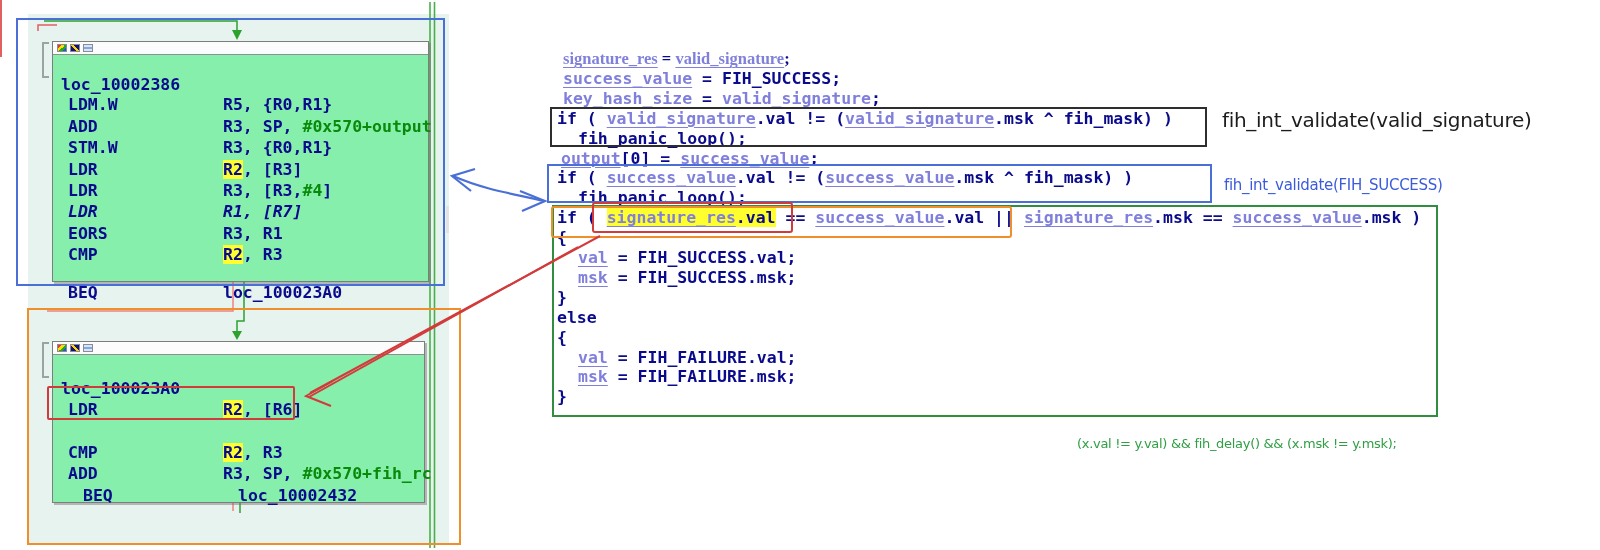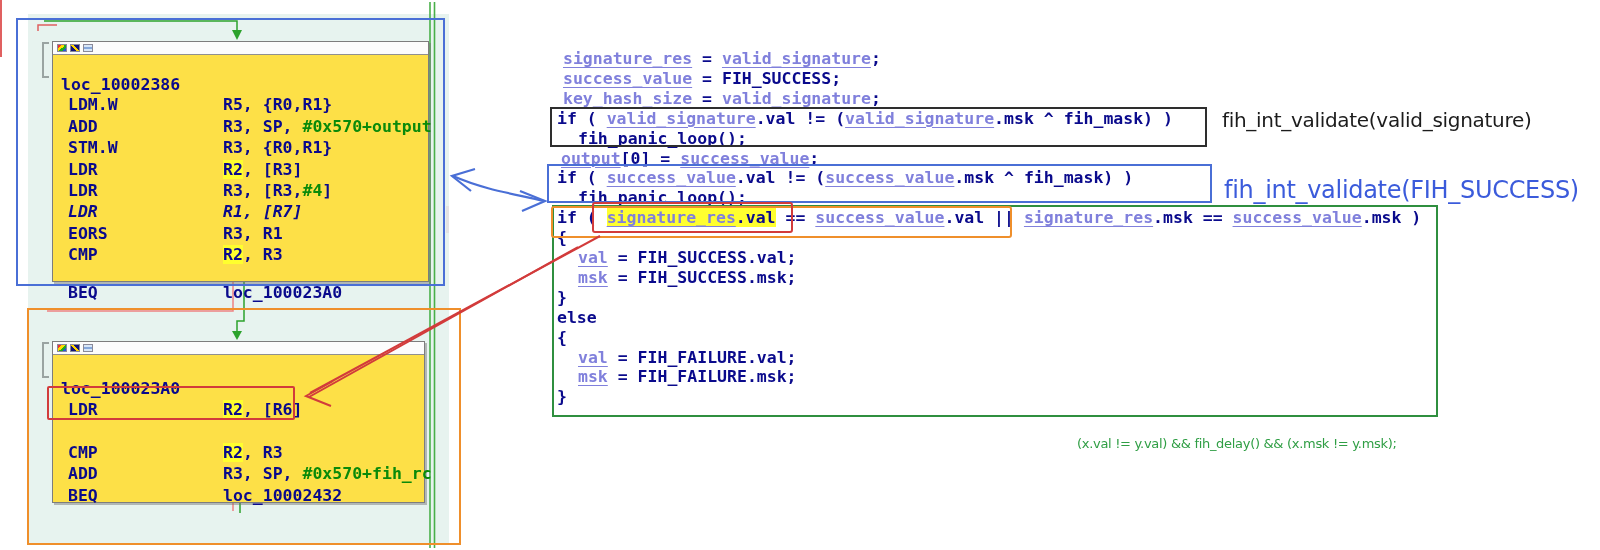--- a/index.html
+++ b/index.html
@@ -2,21 +2,21 @@
 <html><head>
 <meta charset="utf-8">
 <style>
   html,body{margin:0;padding:0;background:#fff;}
   .canvas{position:relative;width:1600px;height:550px;background:#ffffff;overflow:hidden;
           font-family:"DejaVu Sans Mono",monospace;}
 
   
   .ida-pane{position:absolute;left:28px;top:14px;width:421px;height:531px;
             background:#e7f3ef;border-right:1px solid #c3cfca;}
-  .gnode{position:absolute;background:#fde047;border:1px solid #7d7d7d;
+  .gnode{position:absolute;background:#86efac;border:1px solid #7d7d7d;
          box-shadow:2px 2px 0 rgba(110,110,110,.45);}
   .tbar{position:absolute;left:0;top:0;right:0;height:13px;background:#fcfcfc;
         border-bottom:1px solid #909090;display:flex;gap:3px;padding:2px 0 0 4px;box-sizing:border-box;}
   .ticon{width:10px;height:8px;border:1px solid #8a8a9a;box-sizing:border-box;}
   .ti1{background:linear-gradient(135deg,#e33 0 25%,#fd0 25% 50%,#2a2 50% 75%,#25d 75% 100%);}
   .ti2{background:linear-gradient(45deg,#141478 40%,#ffd400 40% 62%,#141478 62%);}
   .ti3{background:repeating-linear-gradient(0deg,#d7e6f7 0 2px,#86a8dc 2px 4px);}
   .lbrk{position:absolute;width:5px;height:32px;border-left:2px solid #9aa4a2;
         border-top:2px solid #9aa4a2;border-bottom:2px solid #9aa4a2;}
   .dline{position:absolute;left:0;white-space:pre;font-weight:bold;font-size:16.5px;line-height:18px;color:#0a0a8c;}
@@ -42,21 +42,21 @@
   .box-black2 {left:550px;top:107px;width:657px;height:40px; border:2px solid #2e2e2e;}
   .box-blue2  {left:547px;top:164px;width:665px;height:39px; border:2px solid #4a6fd6;}
   .box-green2 {left:552px;top:205px;width:886px;height:212px;border:2px solid #2f8f3f;}
   .box-orange2{left:551px;top:206px;width:461px;height:32px; border:2px solid #ef8f2b;border-radius:3px;}
   .box-red2   {left:592px;top:202px;width:201px;height:31px; border:2px solid #d23b3b;border-radius:3px;}
 
   
   .note{position:absolute;font-family:"DejaVu Sans",sans-serif;
         white-space:pre;letter-spacing:-0.3px;}
   .note-black{left:1222px;top:108px;font-size:20px;color:#1c1c1c;}
-  .note-blue {left:1224px;top:176px;font-size:24px;color:#3b5bdb;}
+  .note-blue {left:1224px;top:176px;font-size:15px;color:#3b5bdb;}
   .note-green{left:1077px;top:436px;font-size:13px;color:#2f9e44;}
 
   svg{position:absolute;left:0;top:0;pointer-events:none;}
 </style>
 </head>
 <body>
 
 <div class="canvas">
 
   <div class="ida-pane"></div>
@@ -98,26 +98,26 @@
   <div class="gnode" id="node2" style="left:52px;top:341px;width:371px;height:160px;">
     <div class="tbar">
       <div class="ticon ti1"></div>
       <div class="ticon ti2"></div>
       <div class="ticon ti3"></div>
     </div>
     <div class="dlabel" style="top:37px;">loc_100023A0</div>
   <div class="dline" style="top: 58.5px;"><span class="mn">LDR</span><span class="tk-y">R2</span><span class="tk-n">, [R6]</span></div>
       <div class="dline" style="top: 101.5px;"><span class="mn">CMP</span><span class="tk-y">R2</span><span class="tk-n">, R3</span></div>
       <div class="dline" style="top: 123px;"><span class="mn">ADD</span><span class="tk-n">R3, SP, </span><span class="tk-g">#0x570+fih_rc</span></div>
-      <div class="dline" style="top: 144.5px;"><span class="mn">BEQ</span><span class="tk-n">loc_10002432</span></div>
+      <div class="dline" style="top: 144.5px; margin-left: 15px;"><span class="mn">BEQ</span><span class="tk-n">loc_10002432</span></div>
     </div>
 
   <div class="hl-band"></div>
   <div class="code-pane" id="codePane">
-      <div class="code-line" style="left: 114px; top: 50px;"><span class="tk-v">signature_res</span><span class="tk-n"> = </span><span class="tk-v">valid_signature</span><span class="tk-n">;</span></div>
+      <div class="code-line" style="left: 114px; top: 50px; font-family: Liberation Serif, serif;"><span class="tk-v">signature_res</span><span class="tk-n"> = </span><span class="tk-v">valid_signature</span><span class="tk-n">;</span></div>
       <div class="code-line" style="left: 114px; top: 69.9px;"><span class="tk-v">success_value</span><span class="tk-n"> = FIH_SUCCESS;</span></div>
       <div class="code-line" style="left: 108px; top: 109.7px;"><span class="tk-n">if ( </span><span class="tk-v">valid_signature</span><span class="tk-n">.val != (</span><span class="tk-v">valid_signature</span><span class="tk-n">.msk ^ fih_mask) )</span></div>
       <div class="code-line" style="left: 114px; top: 89.8px;"><span class="tk-v">key_hash_size</span><span class="tk-n"> = </span><span class="tk-v">valid_signature</span><span class="tk-n">;</span></div>
       <div class="code-line" style="left: 129px; top: 129.6px;"><span class="tk-n">fih_panic_loop();</span></div>
       <div class="code-line" style="left: 112px; top: 149.5px;"><span class="tk-v">output</span><span class="tk-n">[0] = </span><span class="tk-v">success_value</span><span class="tk-n">;</span></div>
       <div class="code-line" style="left: 108px; top: 169.4px;"><span class="tk-n">if ( </span><span class="tk-v">success_value</span><span class="tk-n">.val != (</span><span class="tk-v">success_value</span><span class="tk-n">.msk ^ fih_mask) )</span></div>
       <div class="code-line" style="left: 129px; top: 189.3px;"><span class="tk-n">fih_panic_loop();</span></div>
       <div class="code-line" style="left: 108px; top: 209.2px;"><span class="tk-n">if ( </span><span class="tk-v tk-hl">signature_res</span><span class="tk-n tk-hl">.val</span><span class="tk-n"> == </span><span class="tk-v">success_value</span><span class="tk-n">.val || </span><span class="tk-v">signature_res</span><span class="tk-n">.msk == </span><span class="tk-v">success_value</span><span class="tk-n">.msk )</span></div>
       <div class="code-line" style="left: 108px; top: 229.1px;"><span class="tk-n">{</span></div>
       <div class="code-line" style="left: 129px; top: 249px;"><span class="tk-v">val</span><span class="tk-n"> = FIH_SUCCESS.val;</span></div>

